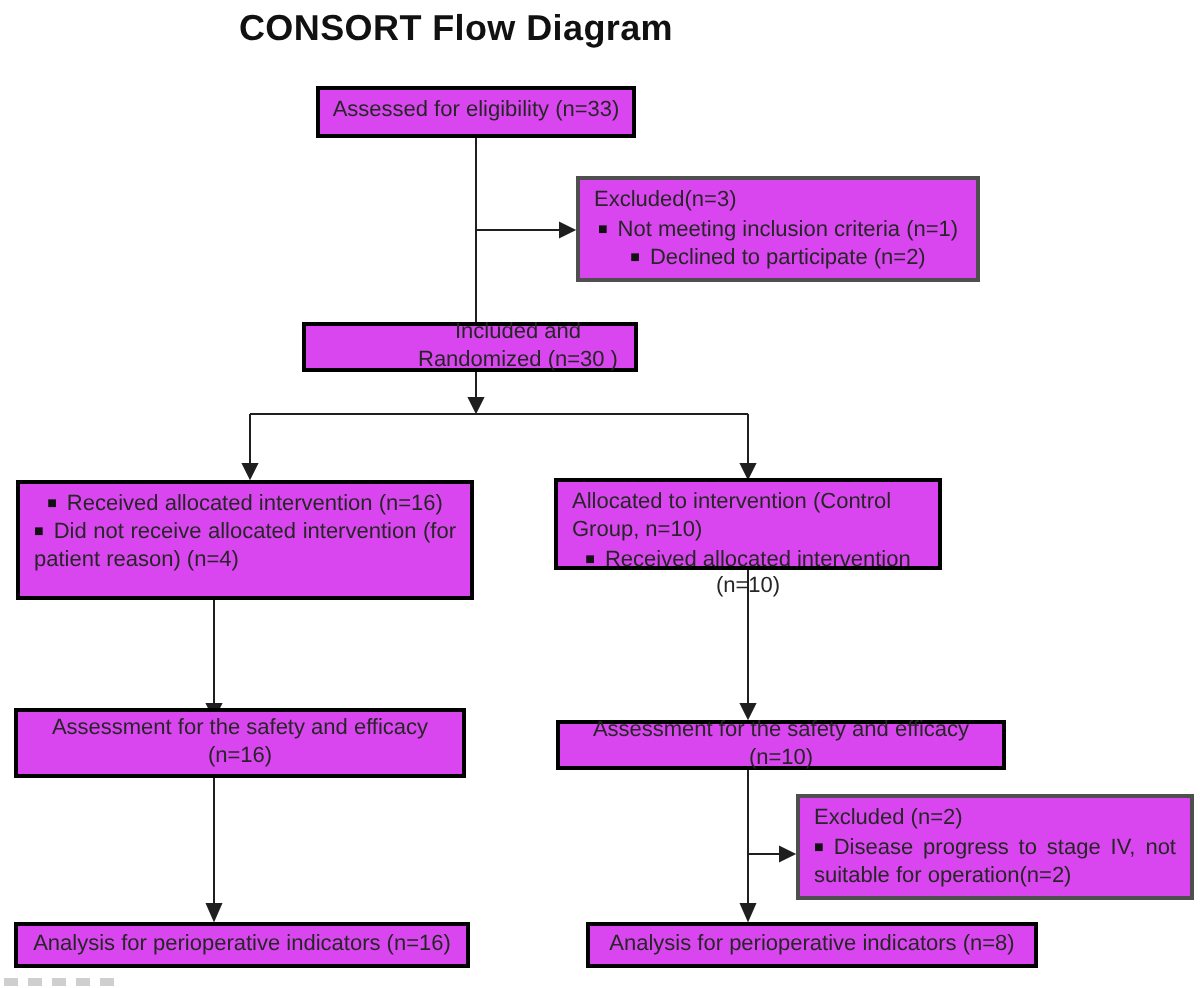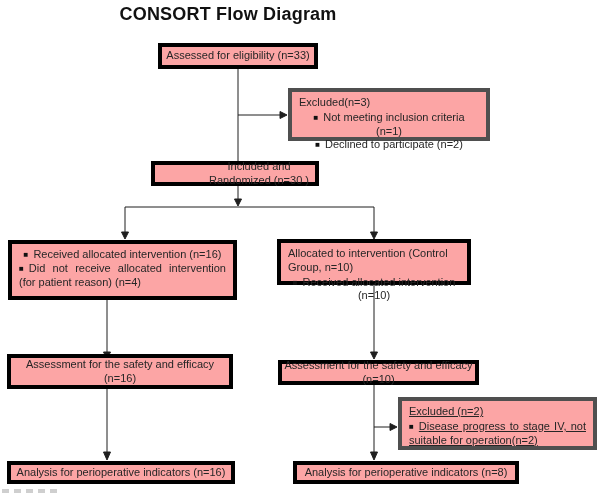--- a/index.html
+++ b/index.html
@@ -1,21 +1,21 @@
 <!DOCTYPE html>
 <html><head>
 <meta charset="utf-8">
 <style>
   html,body{margin:0;padding:0;background:#ffffff;}
   body{width:600px;height:494px;position:relative;overflow:hidden;
        font-family:"Liberation Sans",sans-serif;color:#262626;}
   .stage{position:absolute;inset:0;width:600px;height:494px;}
   .title{position:absolute;left:28px;top:4px;width:400px;text-align:center;
          font-size:18px;font-weight:600;color:#111;letter-spacing:.2px;}
-  .box{position:absolute;background:#fca5a5;border:4px solid #000000;
+  .box{position:absolute;background:#d946ef;border:2px solid #000000;
        font-size:11px;line-height:1.25;box-sizing:border-box;}
   .box.dark{border-color:#4f4f4f;}
   .center{display:flex;align-items:center;justify-content:center;text-align:center;}
   .multi{padding:4px 7px 3px 7px;}
   .heading{margin:0 0 1px 0;}
   .item{margin:0;text-align:center;}
   .item.justify{text-align:justify;}
   .bullet{font-size:8px;line-height:1;display:inline-block;margin-right:5px;
           transform:translateY(-1px);color:#111;}
   svg.connectors{position:absolute;left:0;top:0;pointer-events:none;}
@@ -75,25 +75,25 @@
 
   <div class="box multi" style="left:277px;top:239px;width:194px;height:46px;">
     <div class="heading">Allocated to intervention (Control Group, n=10)</div>
     <div class="item"><span class="bullet">■</span><span>Received allocated intervention (n=10)</span></div>
   </div>
 
   <div class="box center" style="left:7px;top:354px;width:226px;height:35px;justify-content:center;">
     <span>Assessment for the safety and efficacy (n=16)</span>
   </div>
 
-  <div class="box center" style="left:278px;top:360px;width:201px;height:25px;align-items:center;">
+  <div class="box center" style="left:278px;top:360px;width:225px;height:25px;align-items:center;">
     <span>Assessment for the safety and efficacy (n=10)</span>
   </div>
 
-  <div class="box dark multi" style="left:398px;top:397px;width:199px;height:53px;text-decoration:underline;">
+  <div class="box dark multi" style="left:398px;top:397px;width:199px;height:53px;">
     <div class="heading">Excluded (n=2)</div>
     <div class="item justify"><span class="bullet">■</span><span>Disease progress to stage IV, not suitable for operation(n=2)</span></div>
   </div>
 
   <div class="box center" style="left:7px;top:461px;width:228px;height:23px;">
     <span>Analysis for perioperative indicators (n=16)</span>
   </div>
 
   <div class="box center" style="left:277px;top:461px;width:226px;height:23px;margin-left:16px;">
     <span>Analysis for perioperative indicators (n=8)</span>

